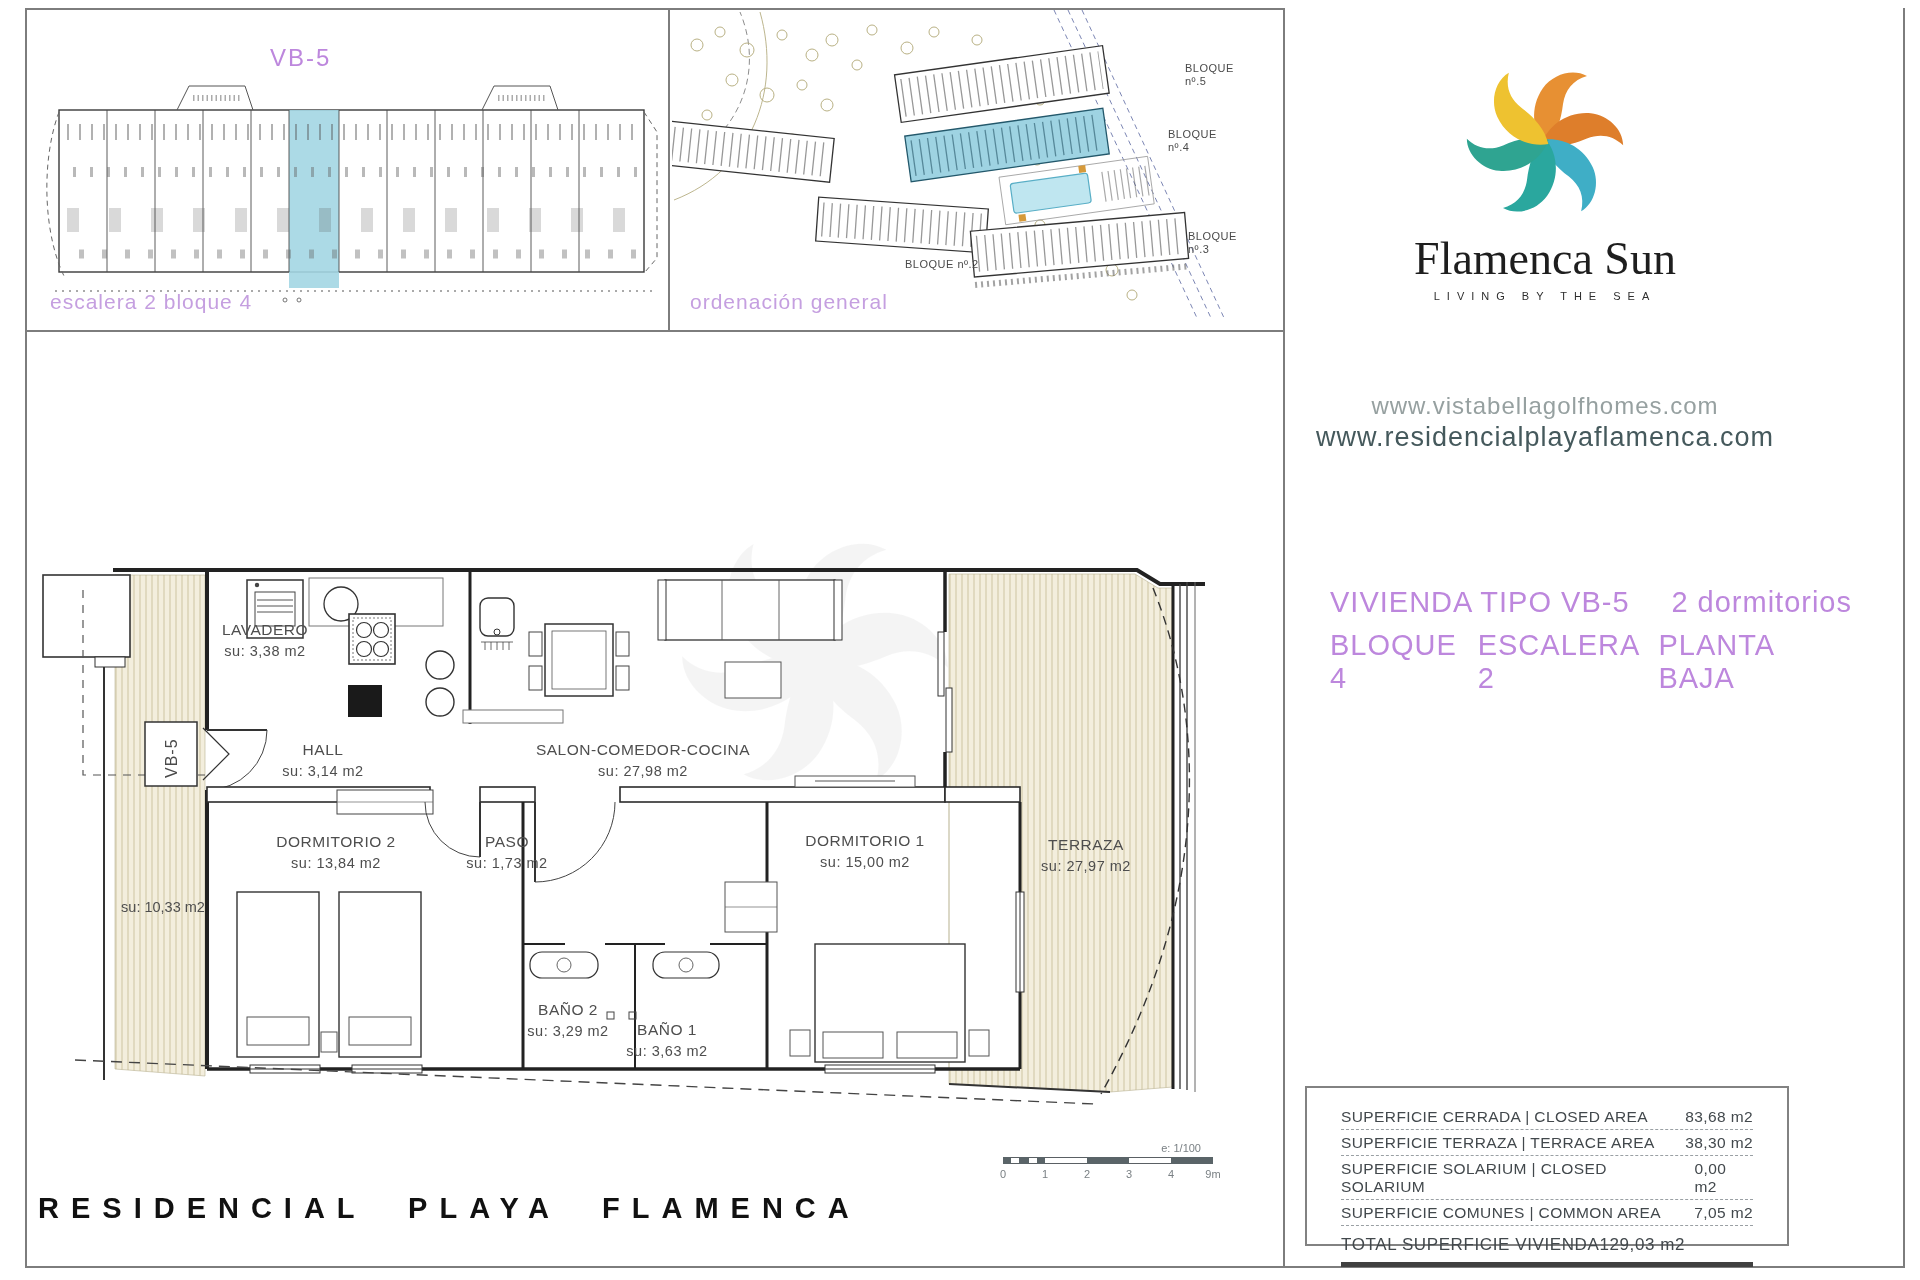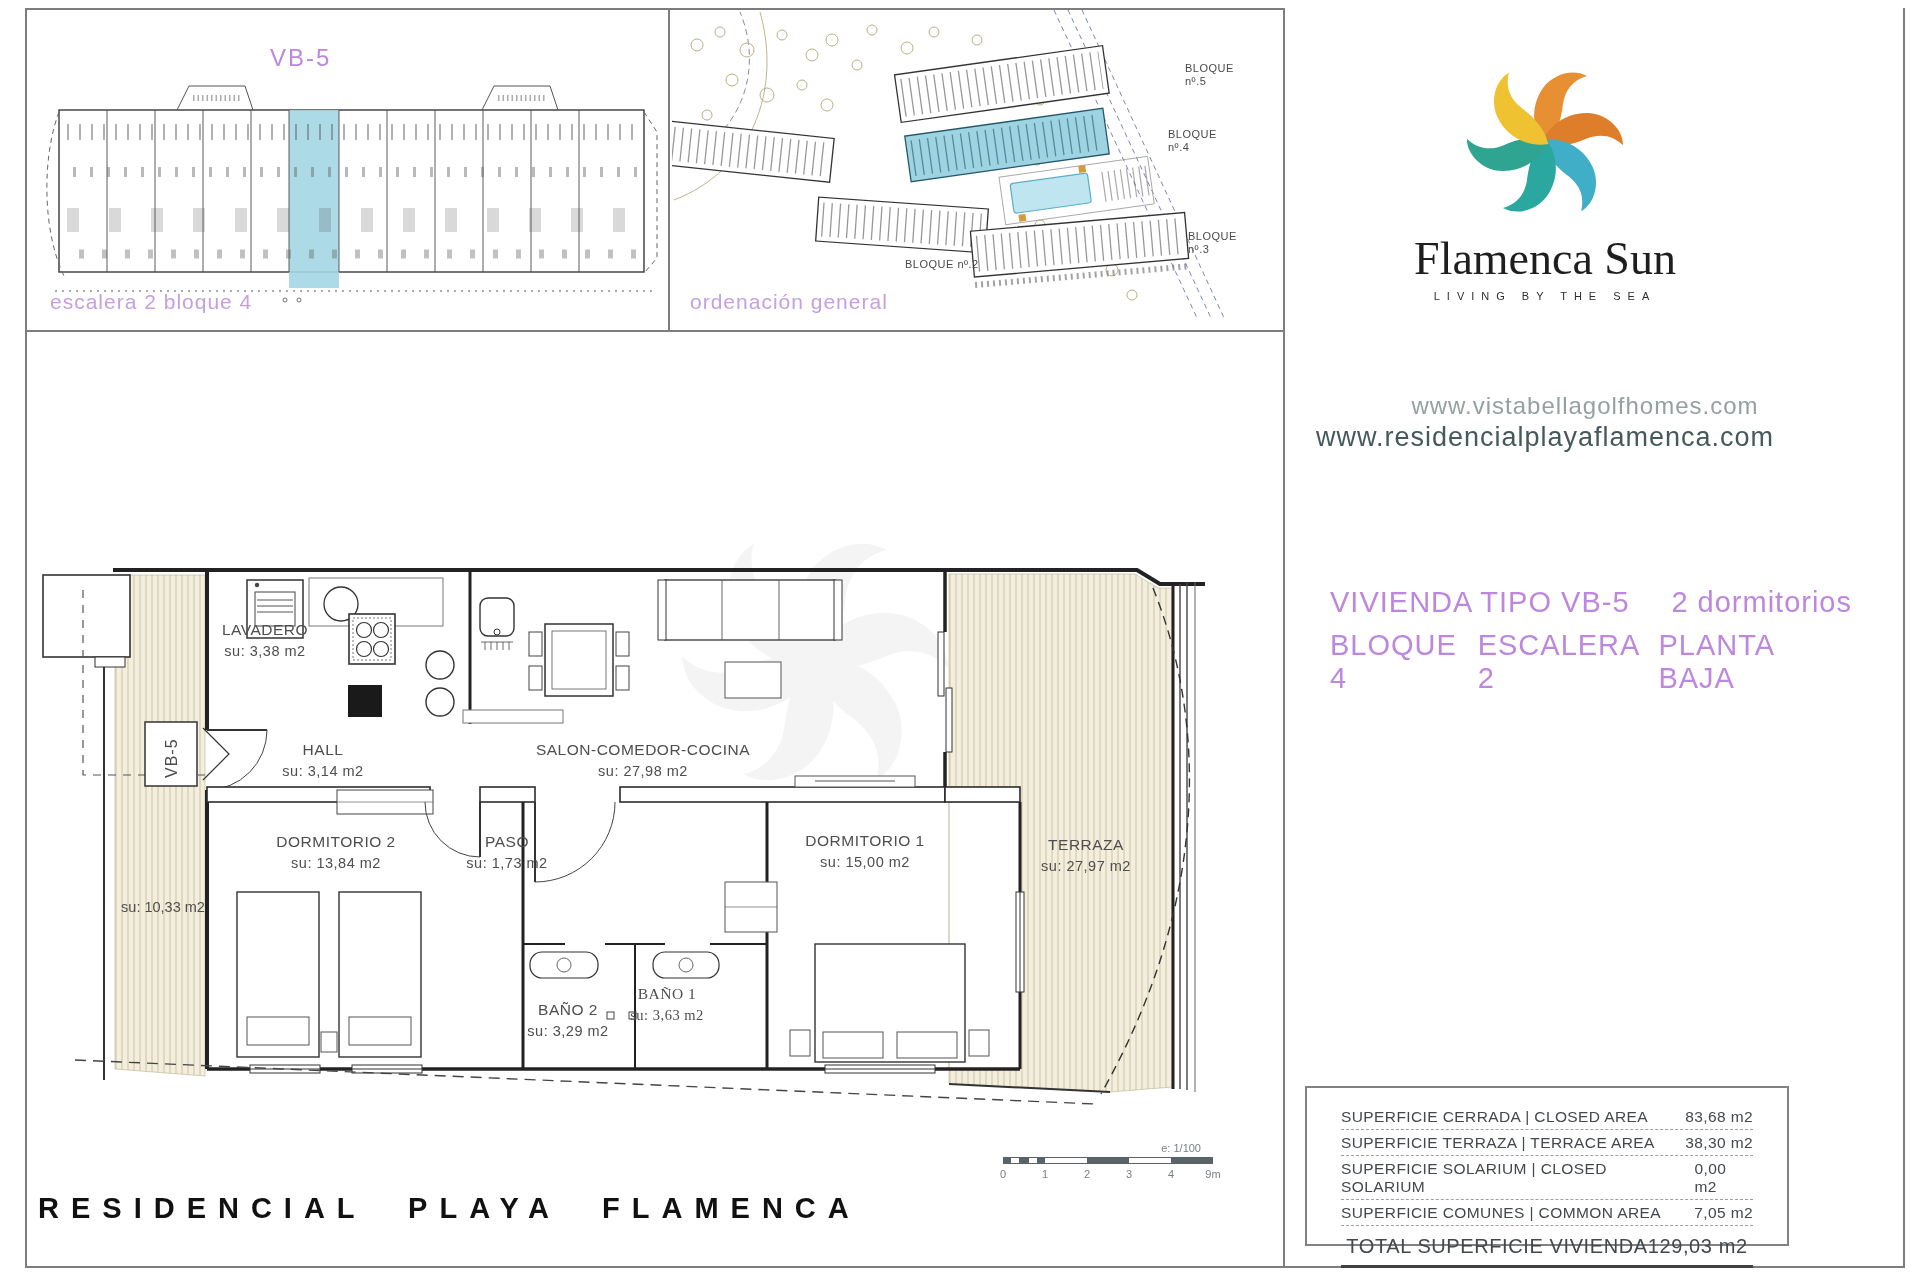--- a/index.html
+++ b/index.html
@@ -14,35 +14,35 @@
   .rlabel{position:absolute;transform:translate(-50%,-50%);text-align:center;
           color:#4e4e4e;font-size:15.5px;line-height:1.4;letter-spacing:.5px;white-space:nowrap;}
   .rlabel .su{font-size:14.5px;}
   .sulone{position:absolute;transform:translate(-50%,-50%);color:#4e4e4e;font-size:14.5px;white-space:nowrap;}
   
   .brand-name{position:absolute;left:1285px;top:232px;width:520px;text-align:center;
               font-family:"Liberation Serif","DejaVu Serif",serif;font-size:46px;color:#1e1e1e;}
   .brand-tag{position:absolute;left:1285px;top:290px;width:520px;text-align:center;
              font-size:11px;letter-spacing:7px;color:#2e2e2e;}
   .url1{position:absolute;left:1285px;top:392px;width:520px;text-align:center;
-        font-size:24px;color:#96a0a0;letter-spacing:1px;padding-left:40px;}
+        font-size:24px;color:#96a0a0;letter-spacing:1px;}
   .url2{position:absolute;left:1285px;top:422px;width:520px;text-align:center;
         font-size:27px;color:#45595c;letter-spacing:1px;}
   
   .uhead{position:absolute;left:1330px;top:586px;width:522px;color:#bd87dd;font-size:29px;letter-spacing:1px;}
   .uhead .row{display:flex;justify-content:space-between;margin-bottom:10px;}
   
   .tbl-head{position:absolute;left:1305px;top:1030px;width:560px;height:38px;border:2px solid #828282;
             display:flex;align-items:center;justify-content:center;font-size:19px;letter-spacing:1px;color:#3c4246;}
   .tbl-body{position:absolute;left:1305px;top:1086px;width:484px;height:160px;border:2px solid #828282;
             padding:16px 34px 0 34px;box-sizing:border-box;color:#42484c;}
   .trow{display:flex;justify-content:space-between;font-size:15.5px;letter-spacing:.4px;
         padding:4px 0 3px 0;border-bottom:1.5px dashed #9aa0a4;}
-  .ttotal{display:flex;justify-content:center;font-size:20px;letter-spacing:.6px;
-          margin-top:9px;padding-bottom:7px;border-bottom:3px solid #404040;}
+  .ttotal{display:flex;justify-content:flex-start;font-size:17px;letter-spacing:.6px;
+          margin-top:9px;padding-bottom:7px;border-bottom:5px solid #404040;}
   
   .f-title{position:absolute;left:38px;top:1192px;font-size:29px;font-weight:bold;color:#111;
            letter-spacing:12px;word-spacing:22px;white-space:nowrap;}
   .f-sub{position:absolute;left:38px;top:1232px;font-size:24px;color:#222;letter-spacing:.3px;white-space:nowrap;}
   
   .sbar{position:absolute;left:1003px;top:1142px;width:212px;height:40px;color:#7a8084;font-size:11px;}
   .sbar .sc{position:absolute;right:14px;top:0;}
   .sbar .bar{position:absolute;left:0;top:15px;width:210px;height:7px;border:1px solid #5a6064;box-sizing:border-box;background:#fff;}
   .sbar .seg{position:absolute;top:15px;height:7px;background:#5a6468;}
   .sbar .tick{position:absolute;top:26px;transform:translateX(-50%);}
@@ -388,21 +388,21 @@
     <div class="su">su: 1,73 m2</div>
   </div>
   <div class="rlabel" style="left:865px;top:851px;">
     <div>DORMITORIO 1</div>
     <div class="su">su: 15,00 m2</div>
   </div>
   <div class="rlabel" style="left:568px;top:1020px;">
     <div>BAÑO 2</div>
     <div class="su">su: 3,29 m2</div>
   </div>
-  <div class="rlabel" style="left:667px;top:1004px;font-family:Liberation Serif, serif;">
+  <div class="rlabel" style="left:667px;top:1040px;">
     <div>BAÑO 1</div>
     <div class="su">su: 3,63 m2</div>
   </div>
   <div class="rlabel" style="left:1086px;top:855px;">
     <div>TERRAZA</div>
     <div class="su">su: 27,97 m2</div>
   </div>
   <div class="sulone" style="left:163px;top:907px;">su: 10,33 m2</div>
 
   <div class="sbar">

